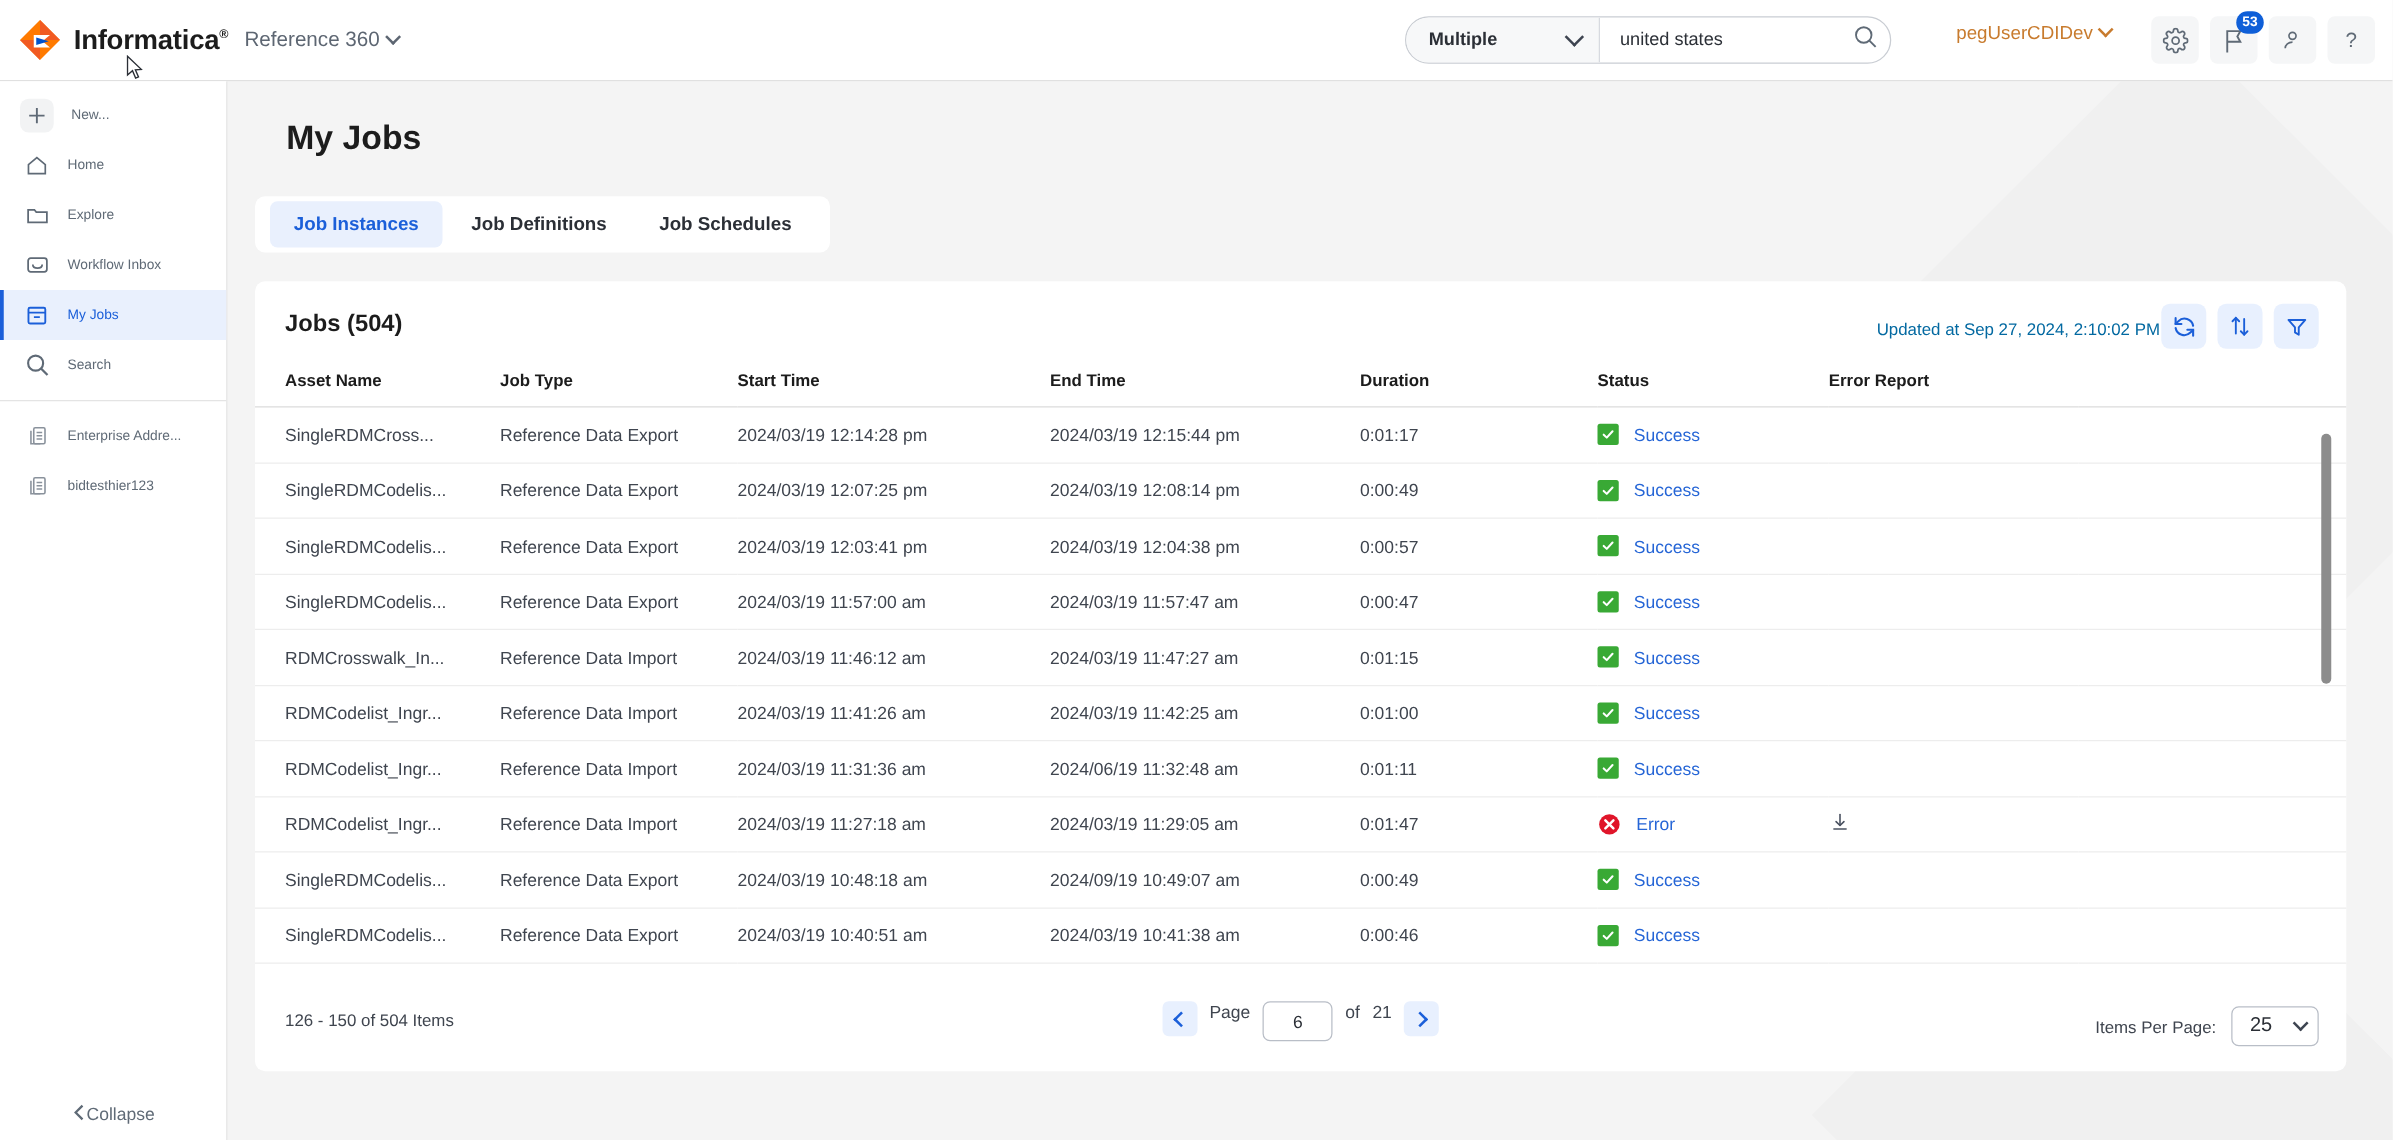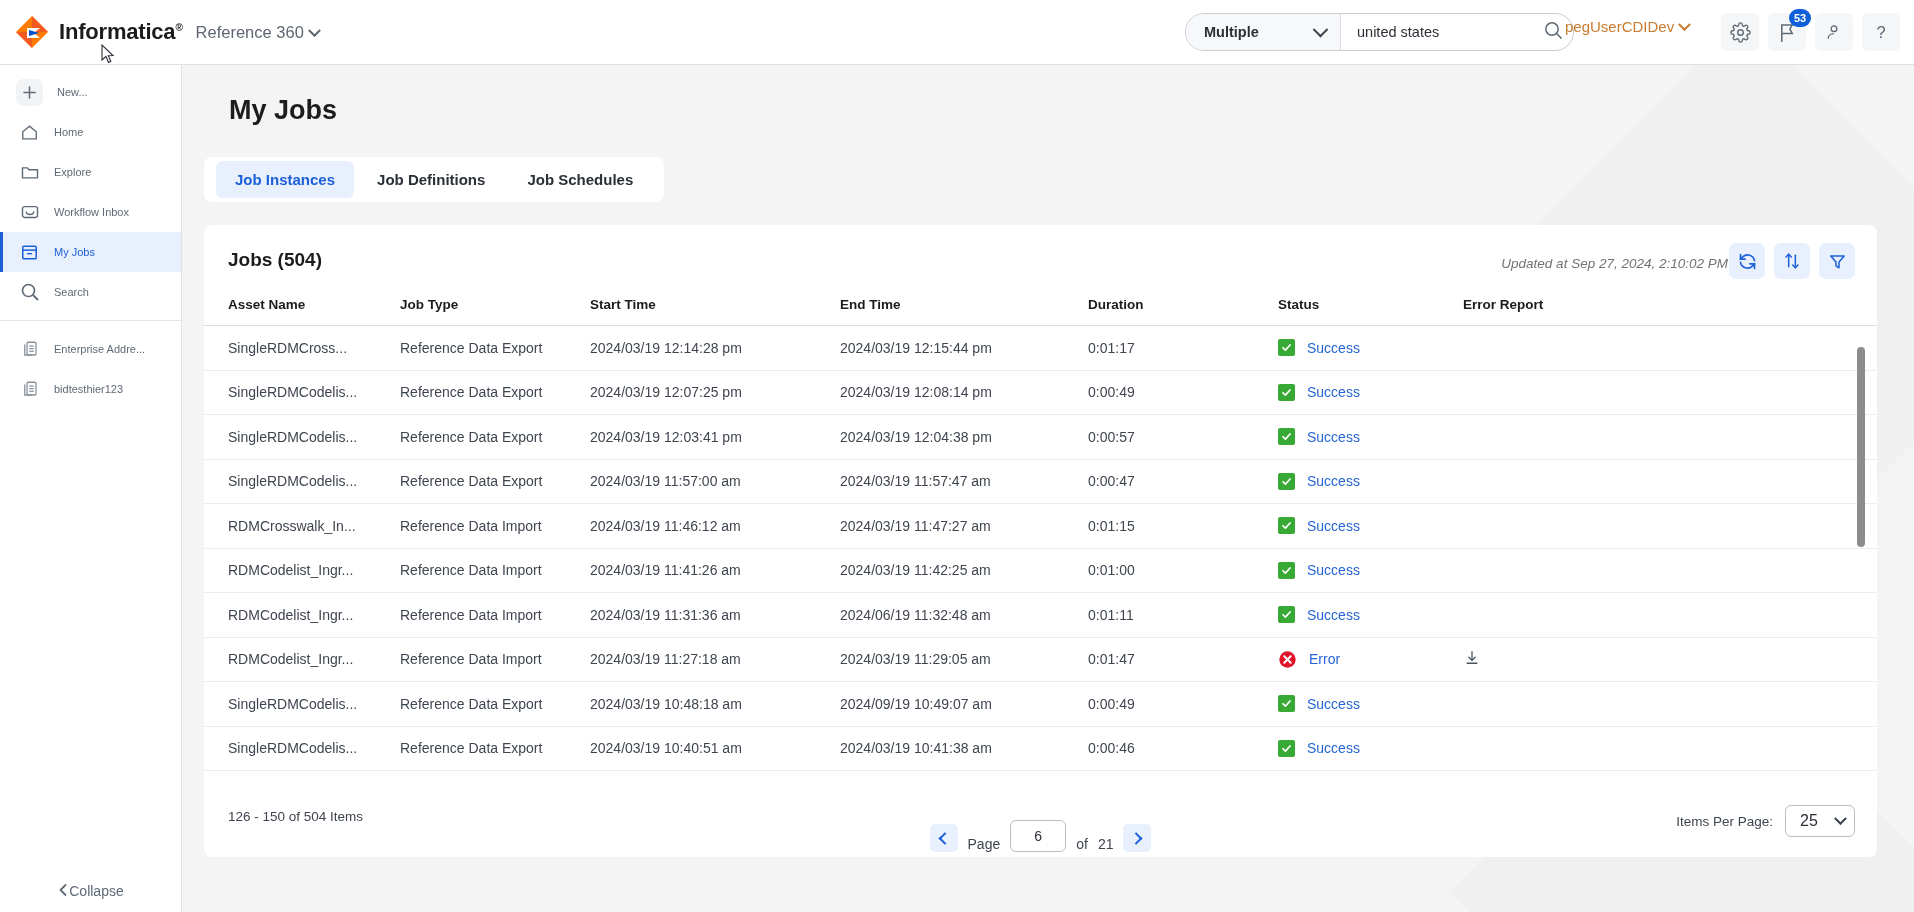--- a/index.html
+++ b/index.html
@@ -29,21 +29,21 @@
   .chev-sm {
     display: inline-block; width: 9px; height: 9px;
     border-right: 2px solid #5d6672; border-bottom: 2px solid #5d6672;
     transform: rotate(45deg) translate(-2px,-2px); margin-left: 6px;
   }
 
   .cursor-arrow { position: absolute; left: 101px; top: 44px; }
 
   
   .searchbox {
-    position: absolute; left: 1185px; top: 13px;
+    position: absolute; left: 1124px; top: 13px;
     width: 389px; height: 38px;
     border: 1px solid #c9cdd3; border-radius: 19px;
     display: flex; align-items: stretch; background: #fff;
     overflow: hidden;
   }
   .search-scope {
     width: 140px; background: #f7f8f9;
     display: flex; align-items: center; padding-left: 18px;
     font-size: 14.5px; color: #2b2f36; font-weight: bold;
   }
@@ -140,21 +140,21 @@
   }
   .card-head {
     position: relative; height: 72px; display: flex; align-items: center;
   }
   .card-title {
     position: absolute; left: 24px; top: 24px;
     font-size: 19px; font-weight: bold; color: #1c1c1c;
   }
   .updated {
     position: absolute; right: 149px; top: 31px;
-    font-size: 13.5px; color: #737373; font-style: italic;
+    font-size: 13.5px; color: #0369a1;
   }
   .tool-btns { position: absolute; right: 22px; top: 18px; display: flex; gap: 9px; }
   .tool-btn {
     width: 36px; height: 36px; border-radius: 7px; background: #e8f0fe;
     display: flex; align-items: center; justify-content: center;
   }
 
   
   .tbl-wrap { position: absolute; left: 0; top: 72px; right: 0; height: 485px; }
   table { width: 100%; border-collapse: collapse; table-layout: fixed; }
@@ -192,21 +192,21 @@
 
   
   .card-foot {
     position: absolute; left: 0; bottom: 0; width: 100%; height: 74px;
   }
   .foot-count {
     position: absolute; left: 24px; top: 26px; font-size: 13.5px; color: #3f454f;
   }
   .pager {
     position: absolute; left: 50%; transform: translateX(-50%); top: 18px;
-    display: flex; align-items: flex-end; gap: 10px; margin-top: 19px;
+    display: flex; align-items: flex-start; gap: 10px;
   }
   .pg-btn {
     width: 28px; height: 28px; border-radius: 5px; background: #e8f0fe;
     display: flex; align-items: center; justify-content: center;
   }
   .chev-l, .chev-r {
     width: 9px; height: 9px; border-top: 2px solid #1b5fd9; border-left: 2px solid #1b5fd9;
   }
   .chev-l { transform: rotate(-45deg) translate(1px,1px); }
   .chev-r { transform: rotate(135deg) translate(1px,1px); }

